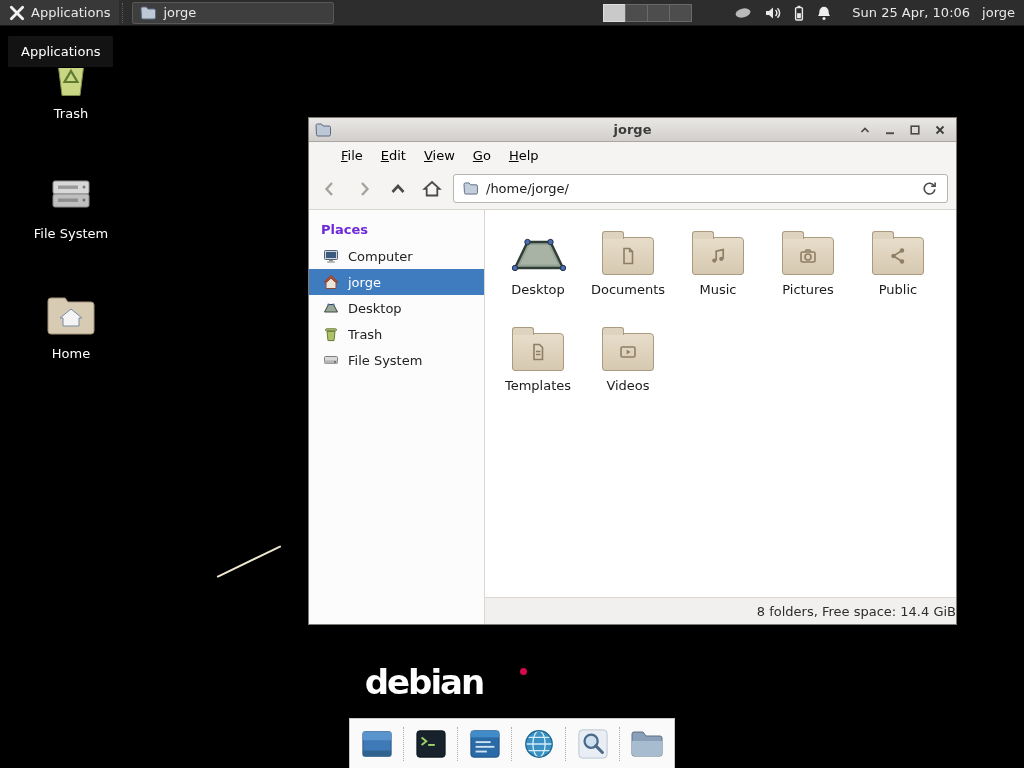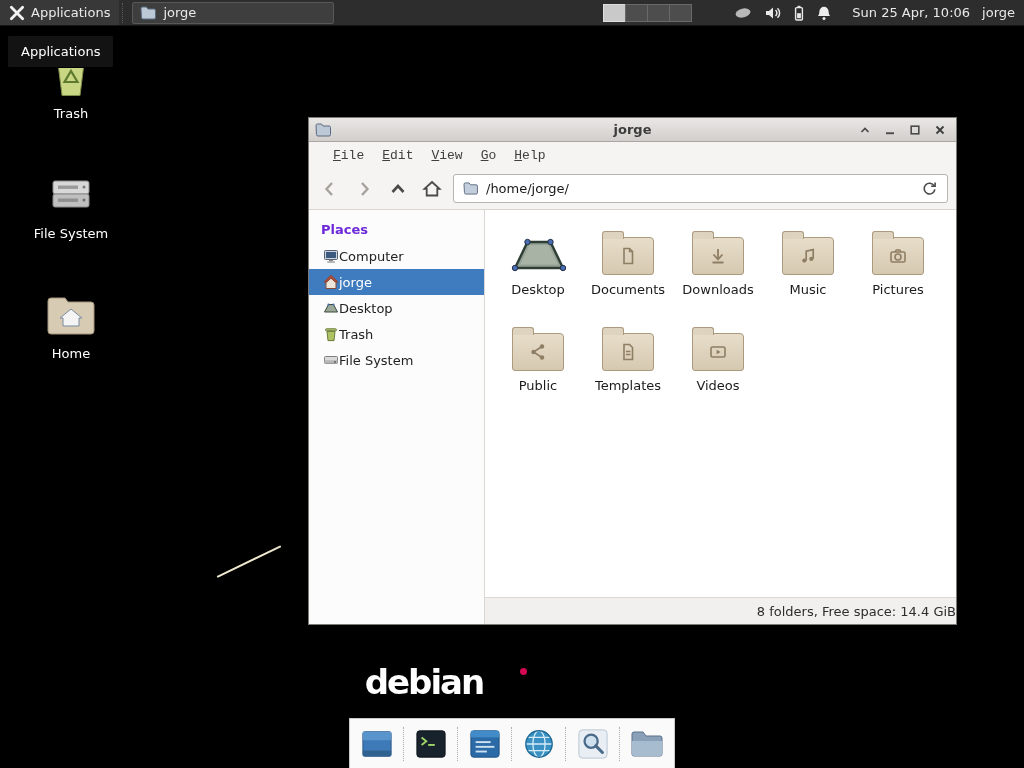--- a/index.html
+++ b/index.html
@@ -32,35 +32,35 @@
 
   
   .window { position:absolute; left:308px; top:117px; width:649px; height:508px; background:#fff;
             border:1px solid #7d7a76; box-shadow:0 12px 34px rgba(0,0,0,.55);
             display:flex; flex-direction:column; z-index:20; }
   .titlebar { height:24px; background:linear-gradient(#eae8e6,#d1cecb); border-bottom:1px solid #a9a6a2;
               display:flex; align-items:center; padding:0 6px; position:relative; flex:0 0 auto; }
   .titlebar .title { position:absolute; left:0; right:0; text-align:center; font-weight:bold; color:#3b3b3b; }
   .tb-btns { margin-left:auto; display:flex; gap:5px; z-index:2; }
   .tb-btn { width:20px; height:18px; display:flex; align-items:center; justify-content:center; }
-  .menubar { height:26px; background:#f5f4f2; display:flex; align-items:center; padding-left:15px;
-             color:#404040; flex:0 0 auto;font-family:Liberation Mono, monospace; }
+  .menubar { height:26px; background:#f5f4f2; display:flex; align-items:center; padding-left:23px;
+             color:#000000; flex:0 0 auto; }
   .menu-item { display:inline-block; padding:4px 9px; }
   .menu-item::first-letter { text-decoration:underline; }
   .toolbar { height:42px; background:#f5f4f2; border-bottom:1px solid #d8d5d1; display:flex;
              align-items:center; padding:0 8px; gap:9px; flex:0 0 auto; }
   .nav { width:25px; height:25px; display:flex; align-items:center; justify-content:center; }
   .pathbar { flex:1; height:29px; background:#fff; border:1px solid #b8b4ae; border-radius:3px;
              display:flex; align-items:center; padding:0 4px 0 9px; gap:8px; color:#181818; }
   .pathbar .ptext { flex:1; }
   .reload-btn { width:28px; height:25px; display:flex; align-items:center; justify-content:center; }
   .win-body { flex:1; display:flex; min-height:0; }
   .sidebar { width:176px; border-right:1px solid #dbd7d3; background:#fcfcfc; padding-top:6px; flex:0 0 auto; }
   .side-header { font-weight:bold; color:#6d28d9; padding:6px 12px 6px; }
-  .side-row { height:26px; display:flex; align-items:center; padding-left:14px; color:#222; }
+  .side-row { height:26px; display:flex; align-items:center; gap:9px; padding-left:14px; color:#222; }
   .side-row.selected { background:#3f7cbf; color:#fff; }
   .right-pane { flex:1; display:flex; flex-direction:column; min-width:0; }
   .main { flex:1; background:#fff; padding:10px 0 0 8px; display:flex; flex-wrap:wrap; align-content:flex-start; }
   .fcell { width:90px; height:96px; display:flex; flex-direction:column; align-items:center; }
   .fslot { height:62px; display:flex; align-items:flex-end; justify-content:center; padding-bottom:7px; }
   .flabel { color:#1b1b1b; }
   .folder { width:52px; height:38px; background:linear-gradient(#e7ddca,#d6c9b1); border:1px solid #ab9a7d;
             border-radius:2px 4px 3px 3px; position:relative; }
   .folder::before { content:""; position:absolute; top:-7px; left:-1px; width:20px; height:7px;
             background:#ded3be; border:1px solid #ab9a7d; border-bottom:none; border-radius:3px 3px 0 0; }
@@ -308,32 +308,20 @@
                 <svg width="20" height="20" viewBox="0 0 20 20">
                   <path d="M6 2.5 h5.5 l3 3 V17.5 H6 Z" fill="none" stroke="#8e7e64" stroke-width="1.6"></path>
                   <path d="M11.5 2.5 V5.5 H14.5" fill="none" stroke="#8e7e64" stroke-width="1.3"></path>
                 </svg>
               </span>
             </div>
           </div>
           <div class="flabel">Documents</div>
         </div>
 
-        <div class="fcell">
-          <div class="fslot">
-            <div class="folder">
-              <span class="emblem">
-                <svg width="20" height="20" viewBox="0 0 20 20">
-                  <path d="M10 3 V12.5 M5.5 8.5 L10 13.5 L14.5 8.5 M4.5 16.5 h11" fill="none" stroke="#8e7e64" stroke-width="1.8"></path>
-                </svg>
-              </span>
-            </div>
-          </div>
-          <div class="flabel">Downloads</div>
-        </div>
 
         <div class="fcell">
           <div class="fslot">
             <div class="folder">
               <span class="emblem">
                 <svg width="20" height="20" viewBox="0 0 20 20">
                   <path d="M8.2 14.5 V5.2 L15.2 3.6 V12.8" fill="none" stroke="#8e7e64" stroke-width="1.7"></path>
                   <circle cx="6.3" cy="14.6" r="2.1" fill="#8e7e64"></circle>
                   <circle cx="13.3" cy="12.9" r="2.1" fill="#8e7e64"></circle>
                 </svg>

